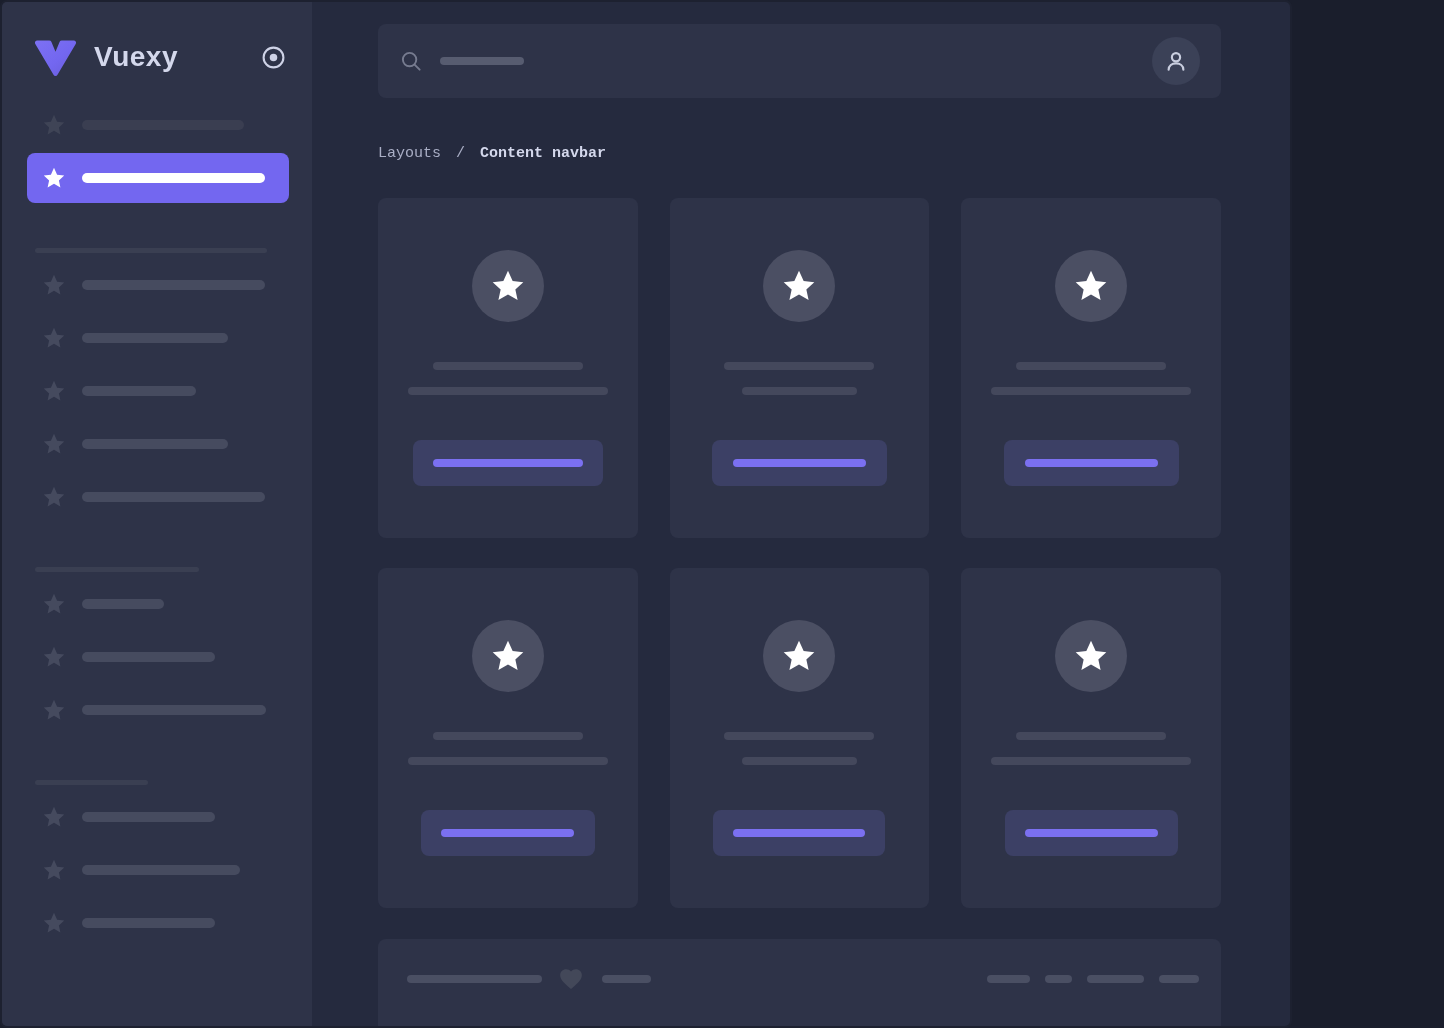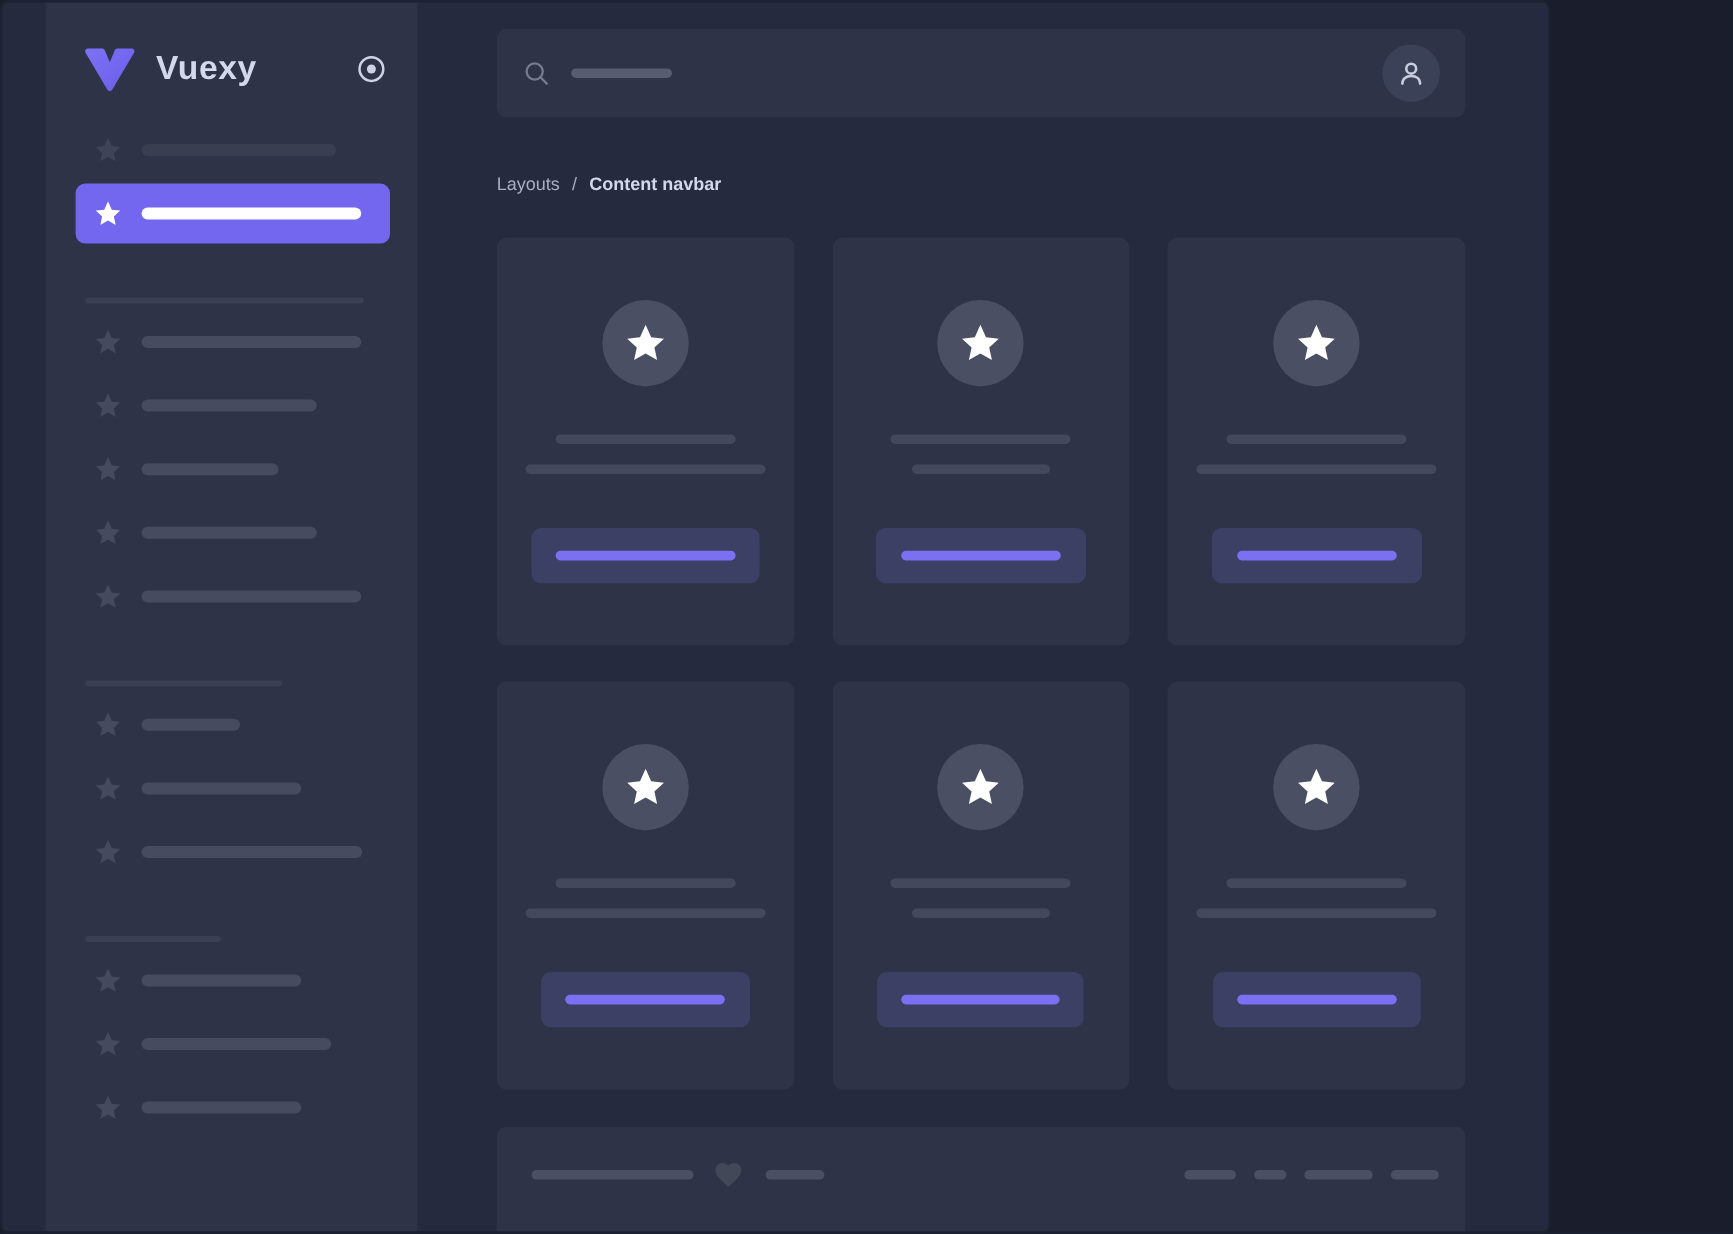--- a/index.html
+++ b/index.html
@@ -7,21 +7,21 @@
   body {
     width:1444px; height:1028px; overflow:hidden;
     background:#1a1e2c;
     font-family:"Liberation Sans","DejaVu Sans",sans-serif;
   }
   .screen {
     width:1292px; height:1028px;
     border:2px solid var(--border,#1d2130);
     border-radius:7px;
     background:var(--page-bg,#252a3e);
-    display:flex; overflow:hidden;padding-left:36px;
+    display:flex; overflow:hidden;
   }
   
   .sidebar {
     width:310px; flex-shrink:0; height:100%;
     background:var(--surface-bg,#2e3348);
   }
   .sidebar-header {
     height:96px; display:flex; align-items:center;
     padding:14px 26px 0 30px;
   }
@@ -48,21 +48,21 @@
     margin:0 23px 3px 25px; padding-left:15px; border-radius:8px;
     background:var(--accent,#7367f0);
   }
   .m-item.active .star { fill:#ffffff; }
   .m-item.active .bar { background:#ffffff; }
   .m-divider {
     height:5px; border-radius:2.5px; margin:45px 0 7px 33px;
     background:var(--divider,#3a3f52);
   }
   
-  .main { flex:1; padding:22px 69px 0 66px; }
+  .main { flex:1; padding:22px 69px 0 66px;font-family:Liberation Mono, monospace; }
   .navbar {
     height:74px; border-radius:8px; background:var(--surface-bg,#2e3348);
     display:flex; align-items:center; padding:0 21px 0 22px;
   }
   .search-zone { display:flex; align-items:center; flex:1; cursor:text; }
   .search-icon { width:23px; height:23px; stroke:#767b8f; }
   .navbar .sk-search {
     margin-left:17px; height:8px; border-radius:4px;
     background:var(--skeleton-navbar,#575c70);
   }

